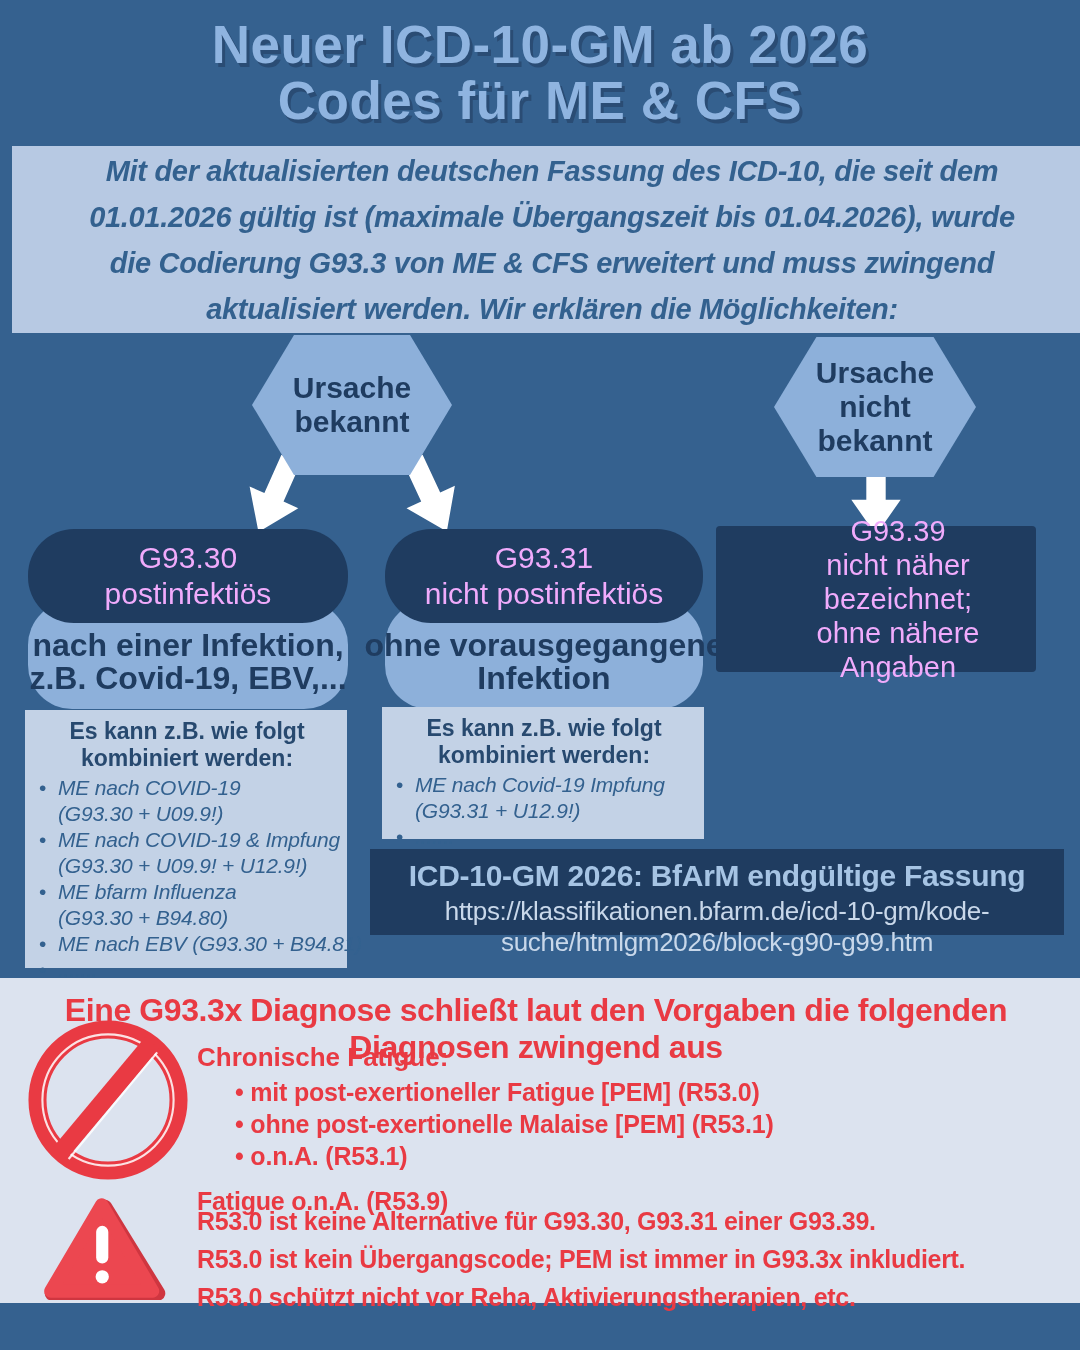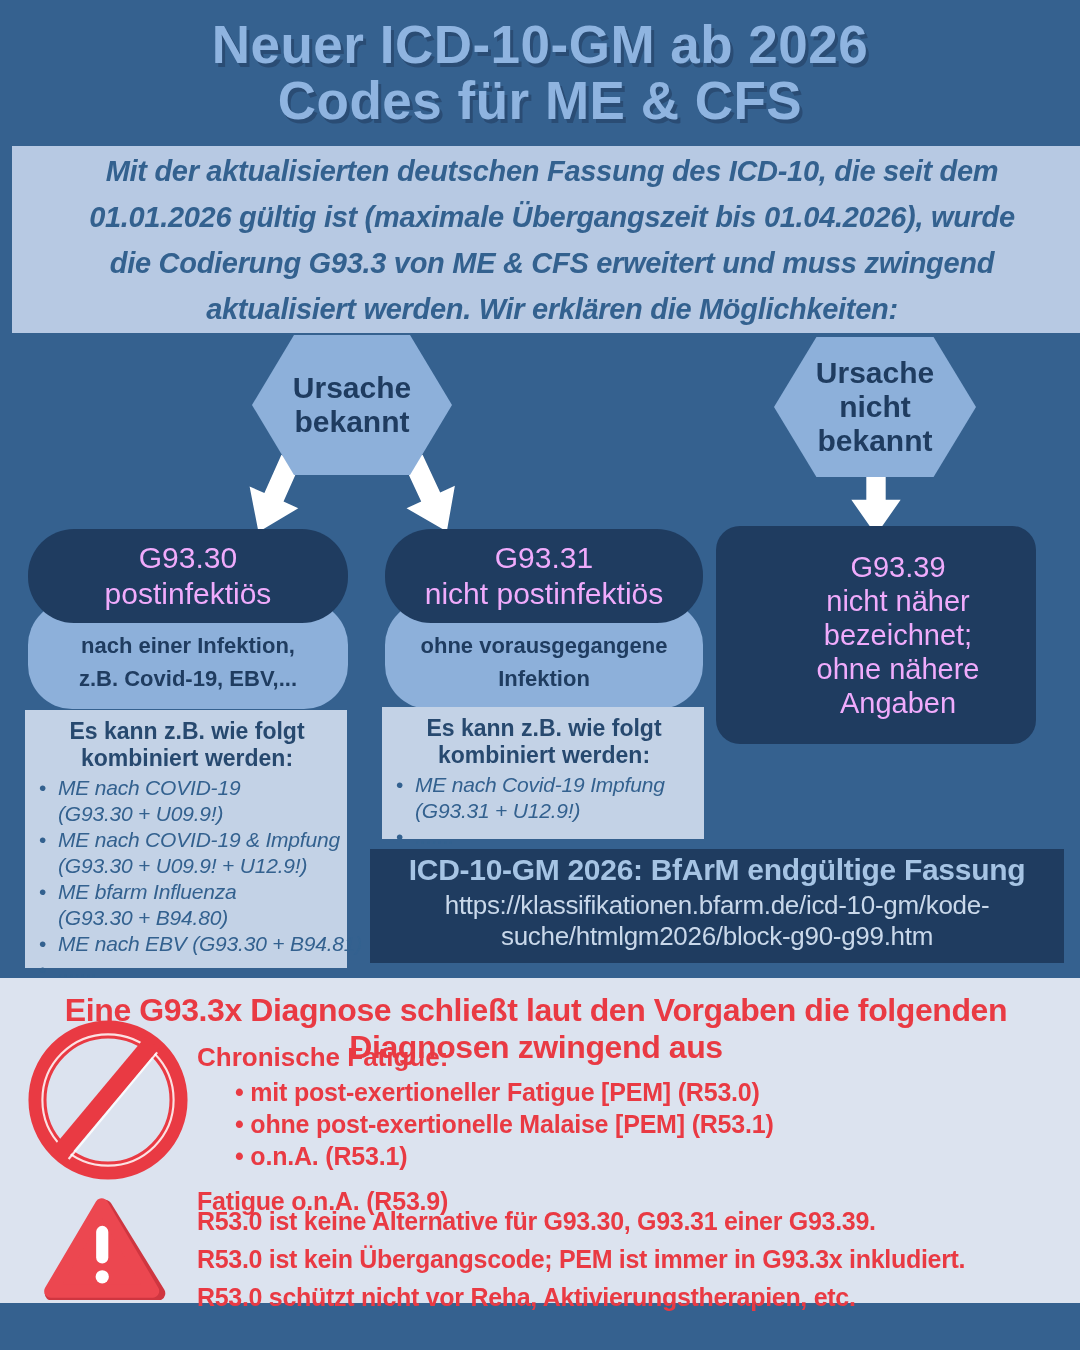--- a/index.html
+++ b/index.html
@@ -40,44 +40,44 @@
   .arrow.split-left{left:262px;top:126px;transform:rotate(24deg);transform-origin:50% 0%;}
   .arrow.split-right{left:384px;top:126px;transform:rotate(-25deg);transform-origin:50% 0%;}
   .arrow.straight{left:849px;top:128px;}
   .code-box{
     position:absolute;background:#1F3C60;border-radius:46px;z-index:3;
     display:flex;align-items:center;justify-content:center;text-align:center;
   }
   .code-box .code-label{white-space:pre;color:#f0abfc;font-weight:normal;font-size:30px;line-height:36px;}
   .code-box.b1{left:28px;top:196px;width:320px;height:94px;}
   .code-box.b2{left:385px;top:196px;width:318px;height:94px;}
-  .code-box.b3{left:716px;top:193px;width:320px;height:218px;border-radius:24px;padding-left:44px;}
+  .code-box.b3{left:716px;top:193px;width:320px;height:146px;border-radius:4px;padding-left:44px;}
   .code-box.b3 .code-label{font-size:29px;line-height:34px;}
   .pill{
     position:absolute;background:#8DB0DA;border-radius:44px;z-index:2;
     display:flex;align-items:flex-end;justify-content:center;text-align:center;padding-bottom:14px;
   }
-  .pill-label{white-space:pre;color:#1F3C60;font-weight:bold;font-size:22px;line-height:33px;margin-top:28px;}
+  .pill-label{white-space:pre;color:#1F3C60;font-weight:bold;font-size:32px;line-height:33px;margin-top:28px;}
   .pill.p1{left:28px;top:268px;width:320px;height:108px;}
   .pill.p2{left:385px;top:268px;width:318px;height:108px;}
   .combo{
     position:absolute;background:#C3D2E6;z-index:2;padding:8px 10px 6px 12px;
   }
   .combo.c1{left:25px;top:377px;width:322px;height:258px;}
   .combo.c2{left:382px;top:374px;width:322px;height:132px;}
   .combo-header{white-space:pre;text-align:center;color:#27496F;font-weight:bold;font-size:23px;line-height:27px;}
   .combo-list{list-style:none;margin:3px 0 0 0;padding:0;}
   .combo-list li{
     position:relative;padding-left:21px;white-space:pre;
     color:#33618F;font-style:italic;font-size:21px;line-height:26px;letter-spacing:-.2px;
   }
   .combo-list li::before{content:"\2022";position:absolute;left:2px;top:0;font-style:normal;}
   .source-box{
-    position:absolute;left:370px;top:516px;width:694px;height:114px;background:#1F3C60;z-index:2;
-    text-align:center;padding-top:4px;
+    position:absolute;left:370px;top:516px;width:694px;height:86px;background:#1F3C60;z-index:2;
+    text-align:center;padding-top:10px;
   }
   .source-title{color:#A6C4E4;font-weight:bold;font-size:30px;line-height:34px;letter-spacing:-.3px;}
   .source-url{white-space:pre;color:#C9D8EA;font-size:26px;line-height:31px;margin-top:3px;letter-spacing:-.3px;}
   
   .exclusion{position:absolute;left:0;top:978px;width:1080px;height:325px;background:#DCE3EF;}
   .exclusion-headline{
     position:absolute;left:0;top:14px;width:1072px;text-align:center;
     color:#E93A43;font-weight:bold;font-size:32px;letter-spacing:-.4px;
   }
   .prohibition{position:absolute;left:26px;top:40px;width:164px;height:164px;}

